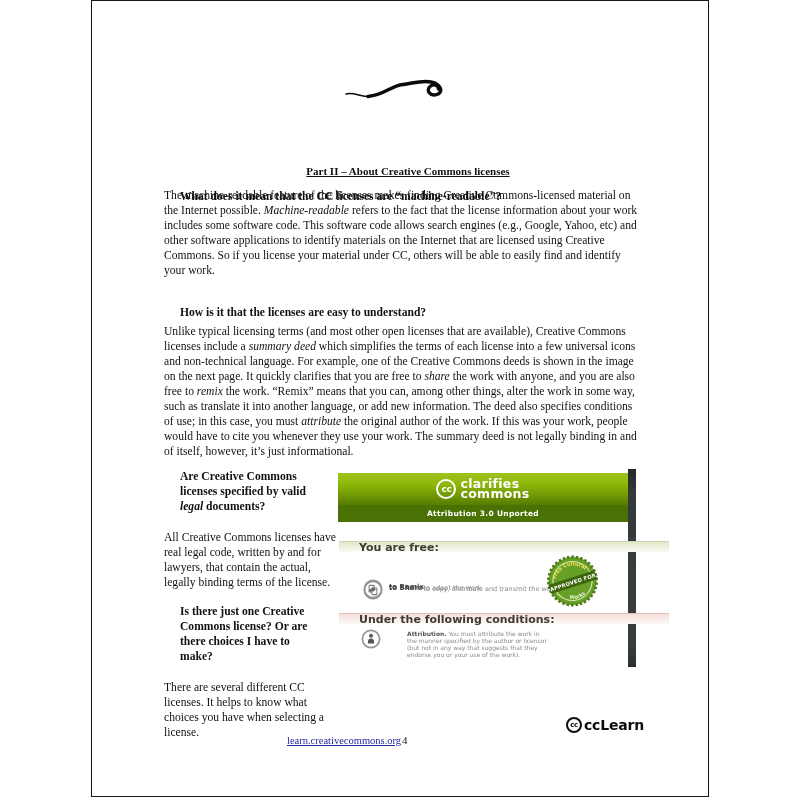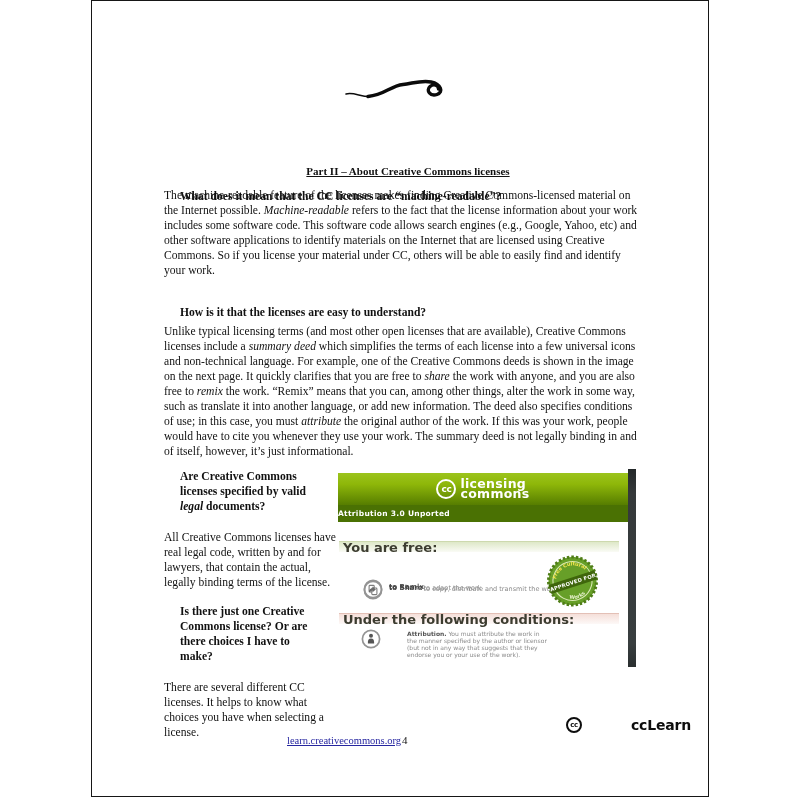--- a/index.html
+++ b/index.html
@@ -27,44 +27,44 @@
   .deed-scrollbar{position:absolute;right:1px;top:1px;width:8px;height:198px;
         background:linear-gradient(180deg,#232829,#35393a 12%,#383e3f 88%,#2a2f30);}
   .deed-header{position:absolute;left:0;top:5px;width:290px;height:32px;
         background:linear-gradient(180deg,#9cc41c,#8eb709 35%,#567d00);
         display:flex;align-items:center;justify-content:center;gap:4px;}
   .cclogo-circle{display:inline-flex;align-items:center;justify-content:center;
         width:16px;height:16px;border:2px solid #fff;border-radius:50%;
         color:#fff;font-weight:bold;font-size:9px;letter-spacing:-0.5px;}
   .cclogo-text{color:#fff;font-weight:bold;font-size:12.5px;line-height:10px;letter-spacing:0.3px;}
   .deed-band{position:absolute;left:0;top:37px;width:290px;height:17px;background:#4a7103;
-        color:#fff;font-size:7.5px;font-weight:bold;text-align:left;line-height:17px;
+        color:#fff;font-size:7.5px;font-weight:bold;text-align:center;line-height:17px;
         letter-spacing:0.3px;}
-  .deed-secband{position:absolute;left:1px;width:280px;height:11px;font-size:13px;font-weight:bold;
-        color:#3c3c30;line-height:11px;padding-left:4px;box-sizing:border-box;}
+  .deed-secband{position:absolute;left:1px;width:330px;height:11px;font-size:11px;font-weight:bold;
+        color:#3c3c30;line-height:11px;padding-left:20px;box-sizing:border-box;}
   .band-free{top:73px;background:linear-gradient(180deg,#dee8c8,#fafbf5);border-top:1px solid #cdd9ae;}
   .band-cond{top:145px;background:linear-gradient(180deg,#f5dfd9,#fdf8f7);border-top:1px solid #e3c0b6;}
   .drow{position:absolute;left:0;width:205px;}
   .dicon{position:absolute;width:20px;height:20px;}
   .dlabel{position:absolute;left:51px;top:4px;font-size:7px;font-weight:bold;color:#444;white-space:nowrap;}
   .ddesc{position:absolute;left:77px;top:4.5px;font-size:6.5px;color:#8a8a8a;white-space:nowrap;}
   .attr-text{position:absolute;left:69px;top:163px;width:140px;font-size:6px;line-height:6.9px;
         color:#8a8a8a;margin:0;}
   .attr-text b{color:#555;}
   .badge{position:absolute;left:208px;top:87px;width:53px;height:52px;}
   
   .footer{position:absolute;left:195px;top:733px;font-size:10.5px;}
   .flink{color:#2626a0;text-decoration:underline;cursor:pointer;}
   .pnum{color:#111;font-size:11px;padding-left:1px;}
   .cclearn{position:absolute;left:474px;top:716px;display:flex;align-items:center;gap:2px;
         font-family:"DejaVu Sans", sans-serif;}
   .cclearn-ic{display:inline-flex;align-items:center;justify-content:center;width:12px;height:12px;
         border:2.2px solid #0d0d0d;border-radius:50%;font-size:7px;font-weight:bold;color:#0d0d0d;
         letter-spacing:-0.5px;}
-  .cclearn-tx{font-weight:bold;font-size:14px;color:#0d0d0d;letter-spacing:-0.2px;margin-left:47px;}
+  .cclearn-tx{font-weight:bold;font-size:14px;color:#0d0d0d;letter-spacing:-0.2px;}
 </style>
 </head>
 <body>
 
 <div class="page">
 
   <svg class="swirl" viewBox="0 0 106 30" aria-hidden="true">
     <path d="M1,25 C9,23 16,28 25,27.5" fill="none" stroke="#0b0b0b" stroke-width="1.5" stroke-linecap="round"></path>
     <path d="M23,27.5 C40,26 45,17 58,15.5 C68,14.3 77,11 86,13 C96,15.2 99,23 92,25.5 C85.5,27.8 80.5,21.5 85,17.5 C88.5,14.5 93.5,16 93.5,20" fill="none" stroke="#0b0b0b" stroke-width="3.4" stroke-linecap="round"></path>
   </svg>
@@ -84,21 +84,21 @@
     <p class="bodytxt">There are several different CC licenses. It helps to know what choices you have when selecting a license.</p>
   </div>
 
   <div class="deed">
 
     <div class="deed-scrollbar"></div>
 
     <div class="deed-header">
       <span class="cclogo-circle">cc</span>
       <span class="cclogo-text">
-        <div>licensing</div>
+        <div>clarifies</div>
         <div>commons</div>
       </span>
     </div>
 
     <div class="deed-band">Attribution 3.0 Unported</div>
 
     <div class="deed-secband band-free">You are free:</div>
 
     <div class="drow" style="top:88px;height:22px;margin-top:24px;">
       <svg class="dicon" style="left:25px;top:0;" viewBox="0 0 20 20">

